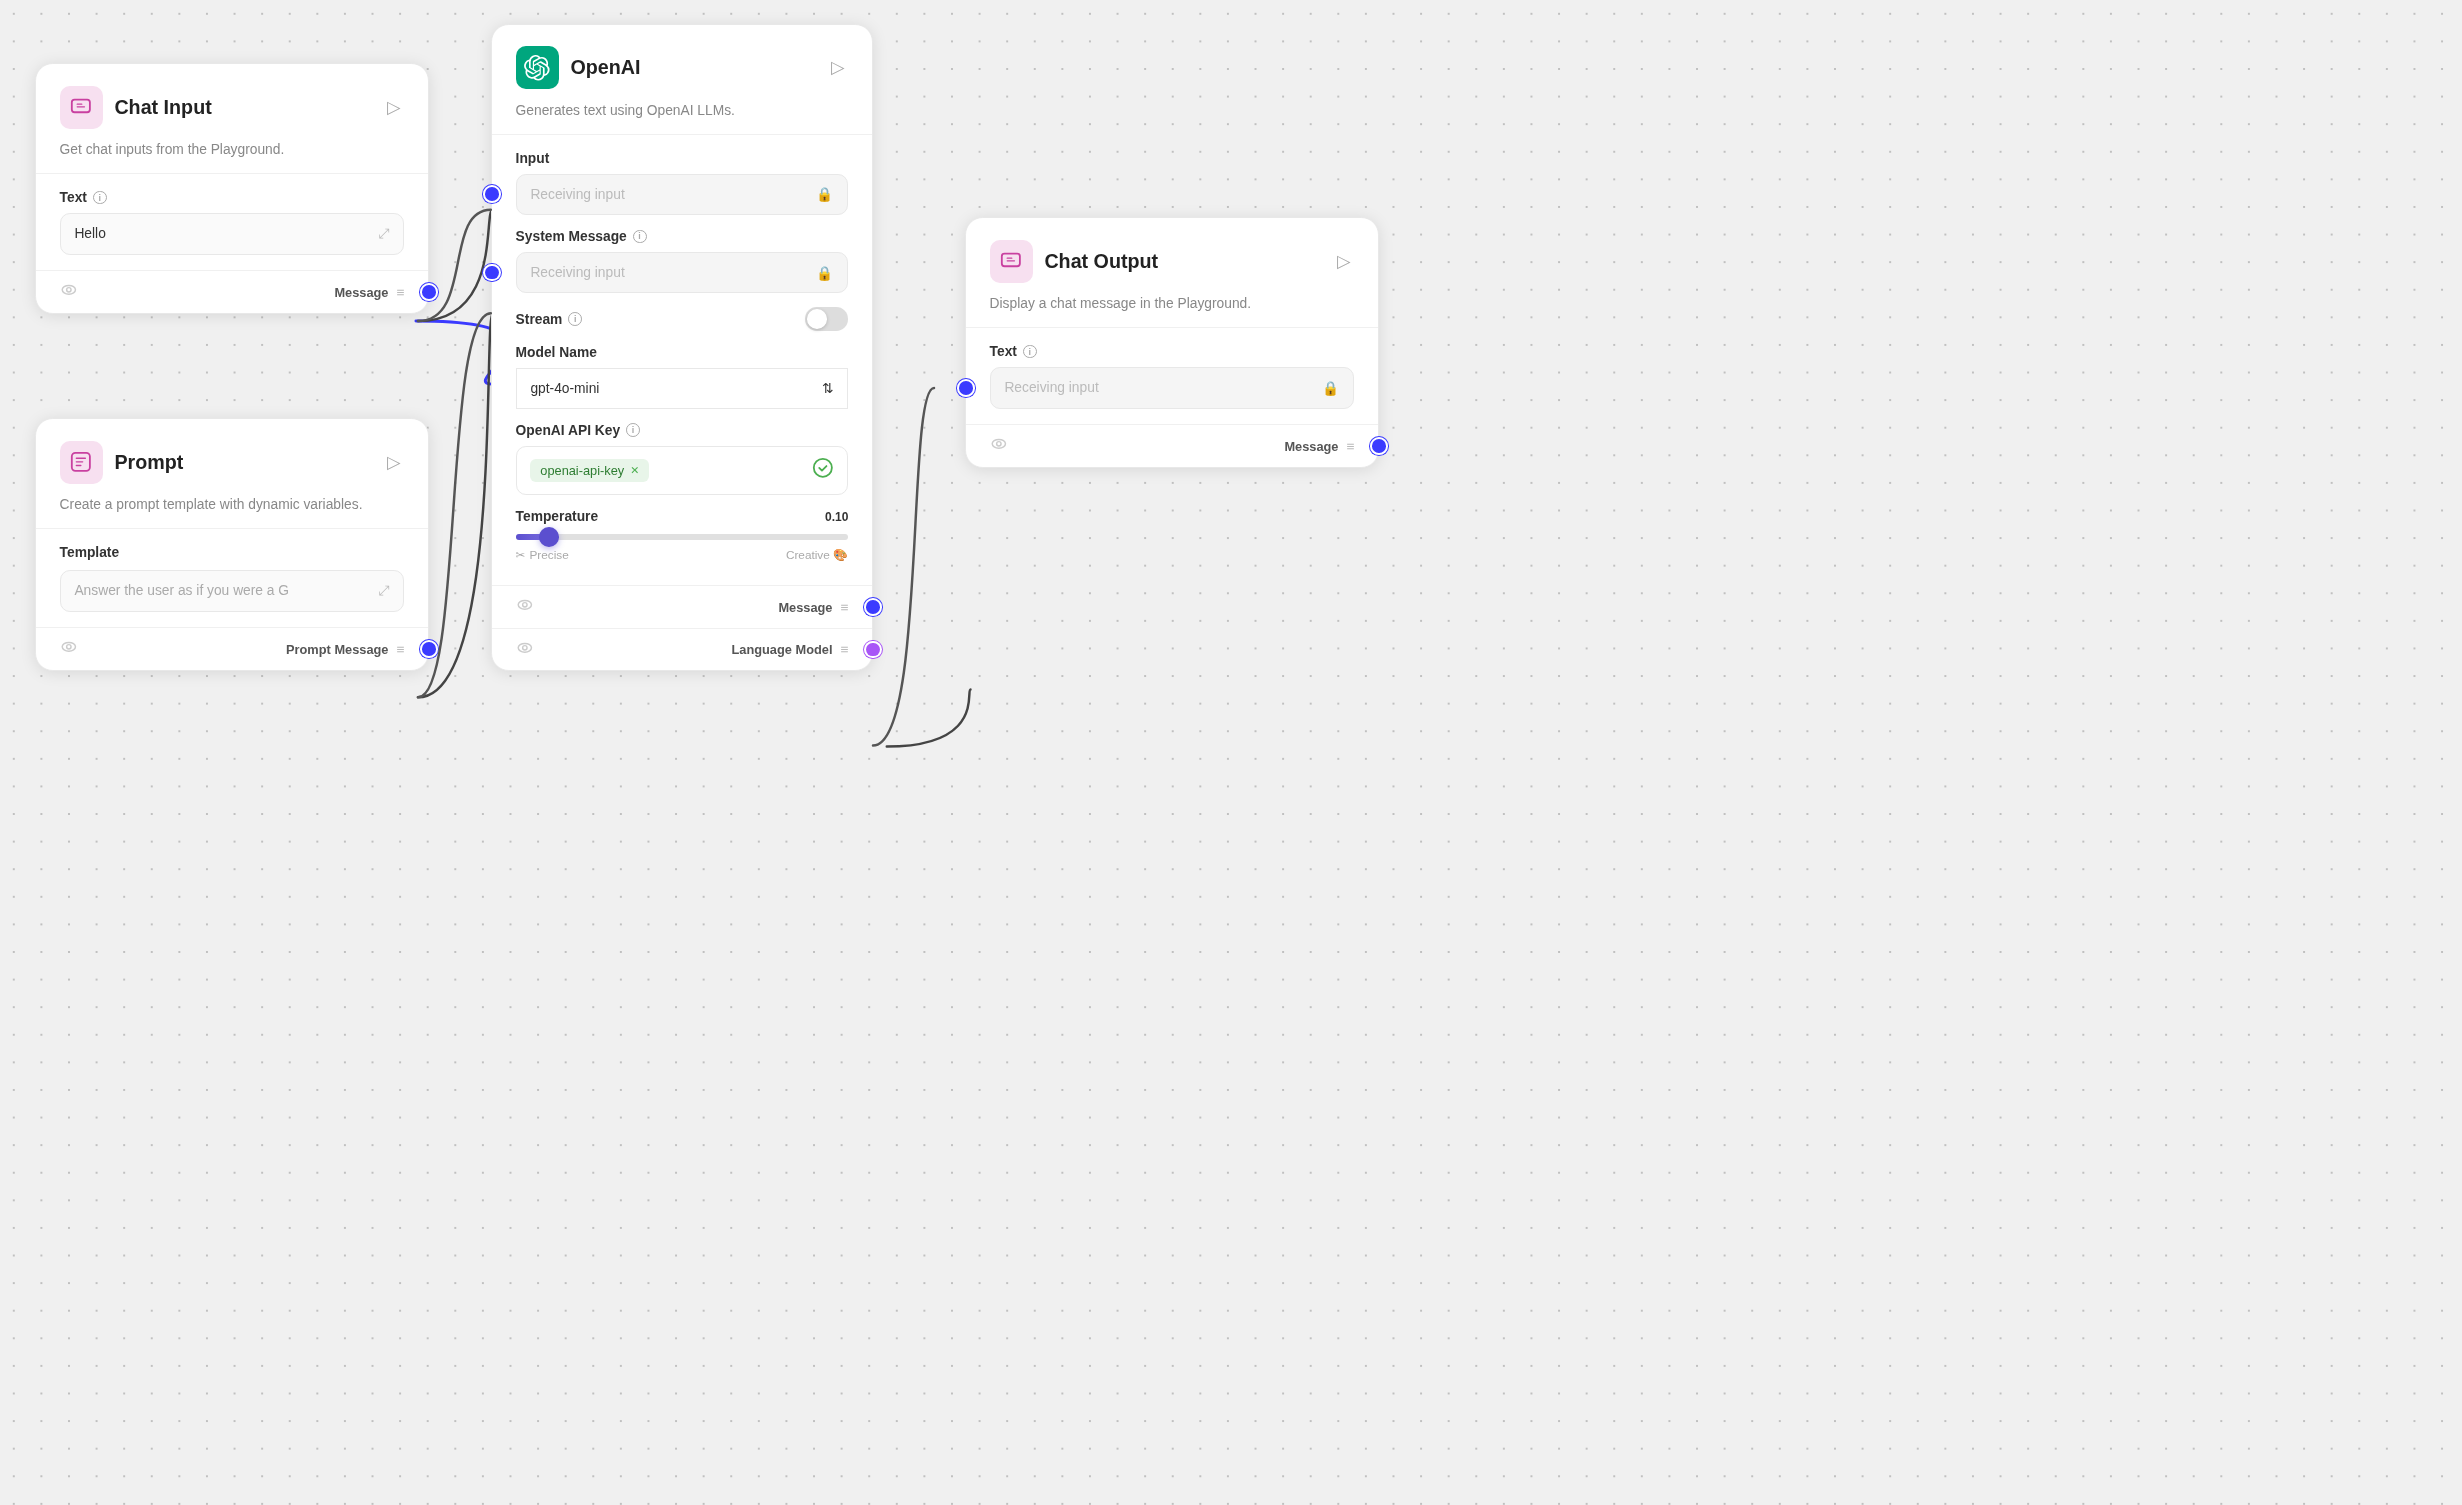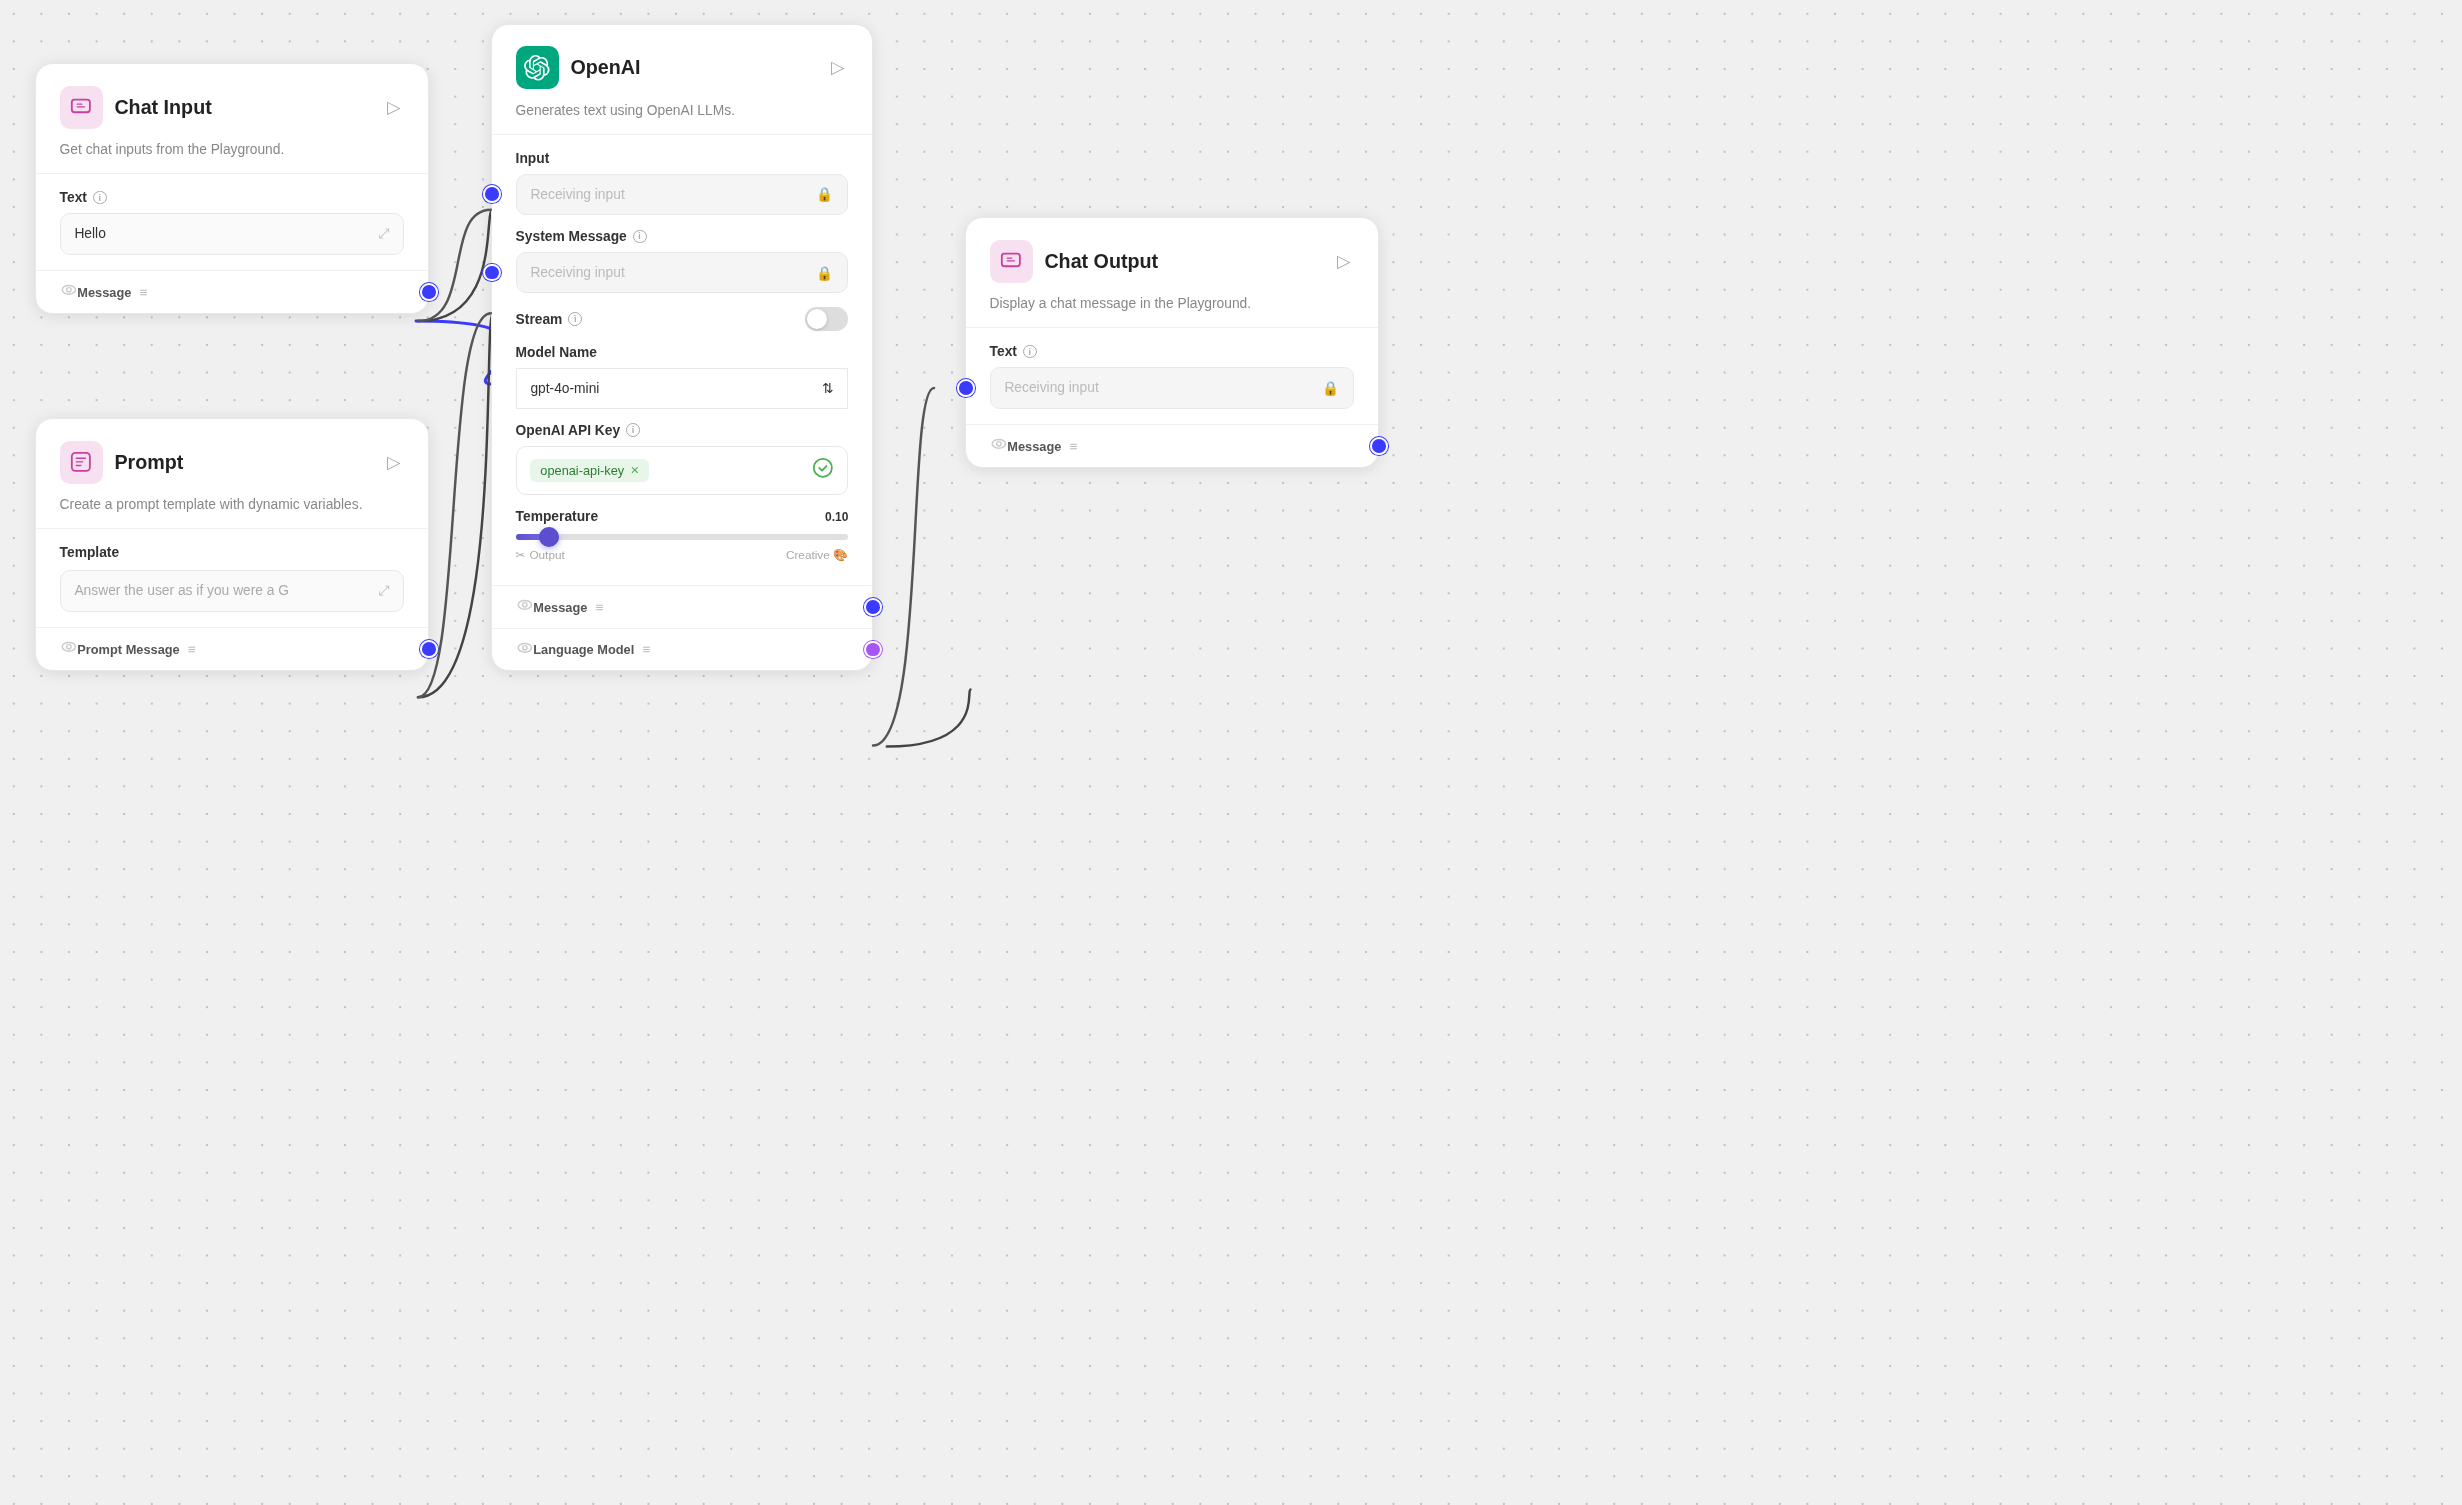--- a/index.html
+++ b/index.html
@@ -334,23 +334,25 @@
     .slider-labels .creative {
       display: flex;
       align-items: center;
       gap: 3.9px;
     }
 
     
     .footer-row {
       display: flex;
       align-items: center;
+      justify-content: space-between;
       padding: 9.9px 23.6px;
       border-top: 1.5px solid #f0f0f0;
       position: relative;
+      gap: 45px;
     }
 
     .footer-row-last {
       border-top: 1.5px solid #f0f0f0;
     }
 
     
     .connections-svg {
       position: absolute;
       top: 0;
@@ -555,21 +557,21 @@
           </div>
           <span class="slider-value">0.10</span>
         </div>
         <div class="slider-track">
           <div class="slider-fill"></div>
           <div class="slider-thumb"></div>
         </div>
         <div class="slider-labels">
           <span class="precise">
             <span>✂</span>
-            <span>Output</span>
+            <span>Precise</span>
           </span>
           <span class="creative">
             <span>Creative</span>
             <span>🎨</span>
           </span>
         </div>
       </div>
     </div>
 
     <div class="footer-row" style="position:relative;">

